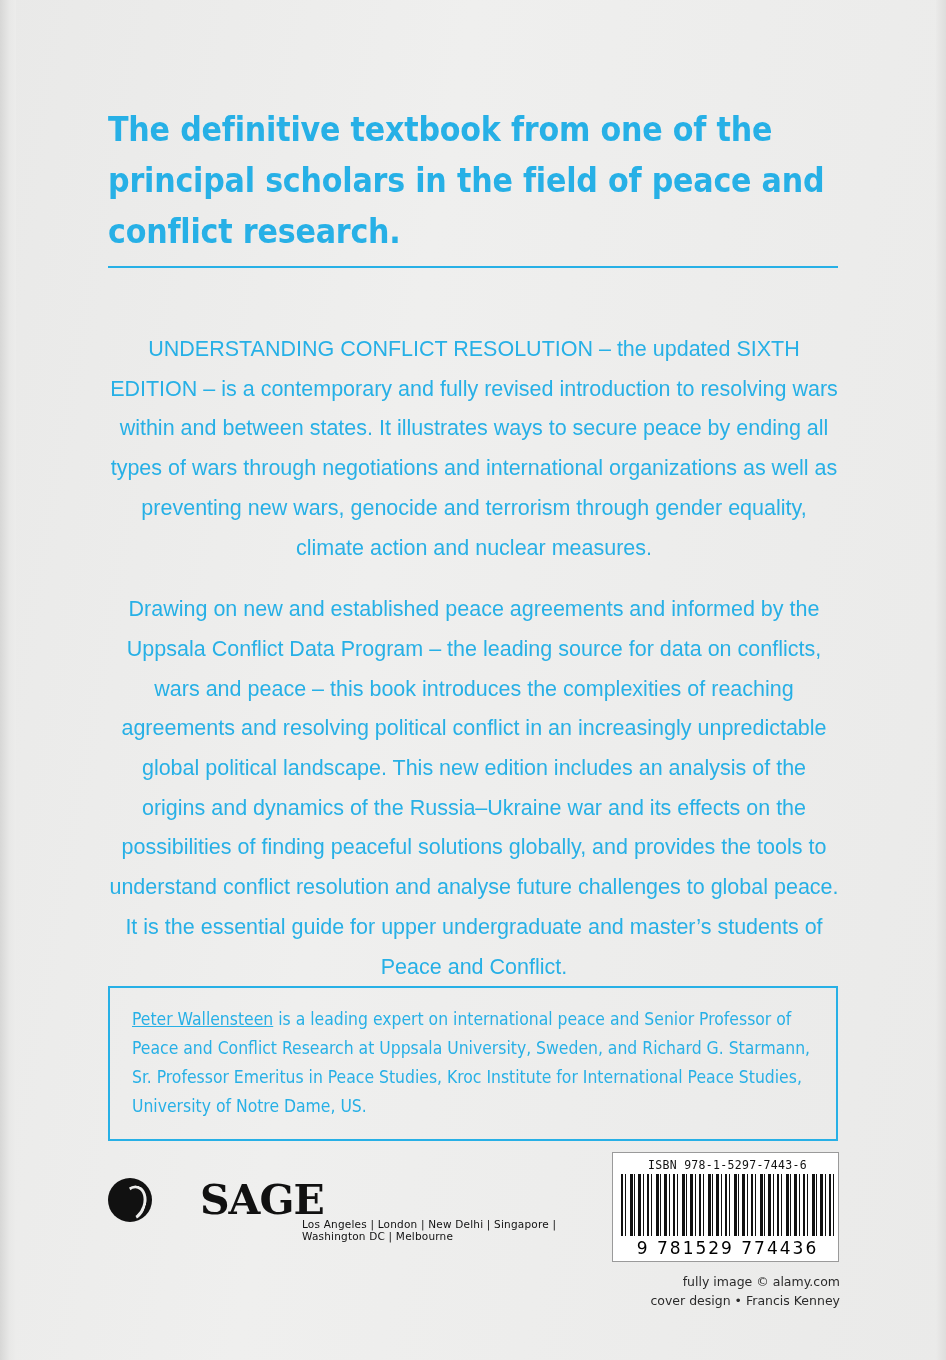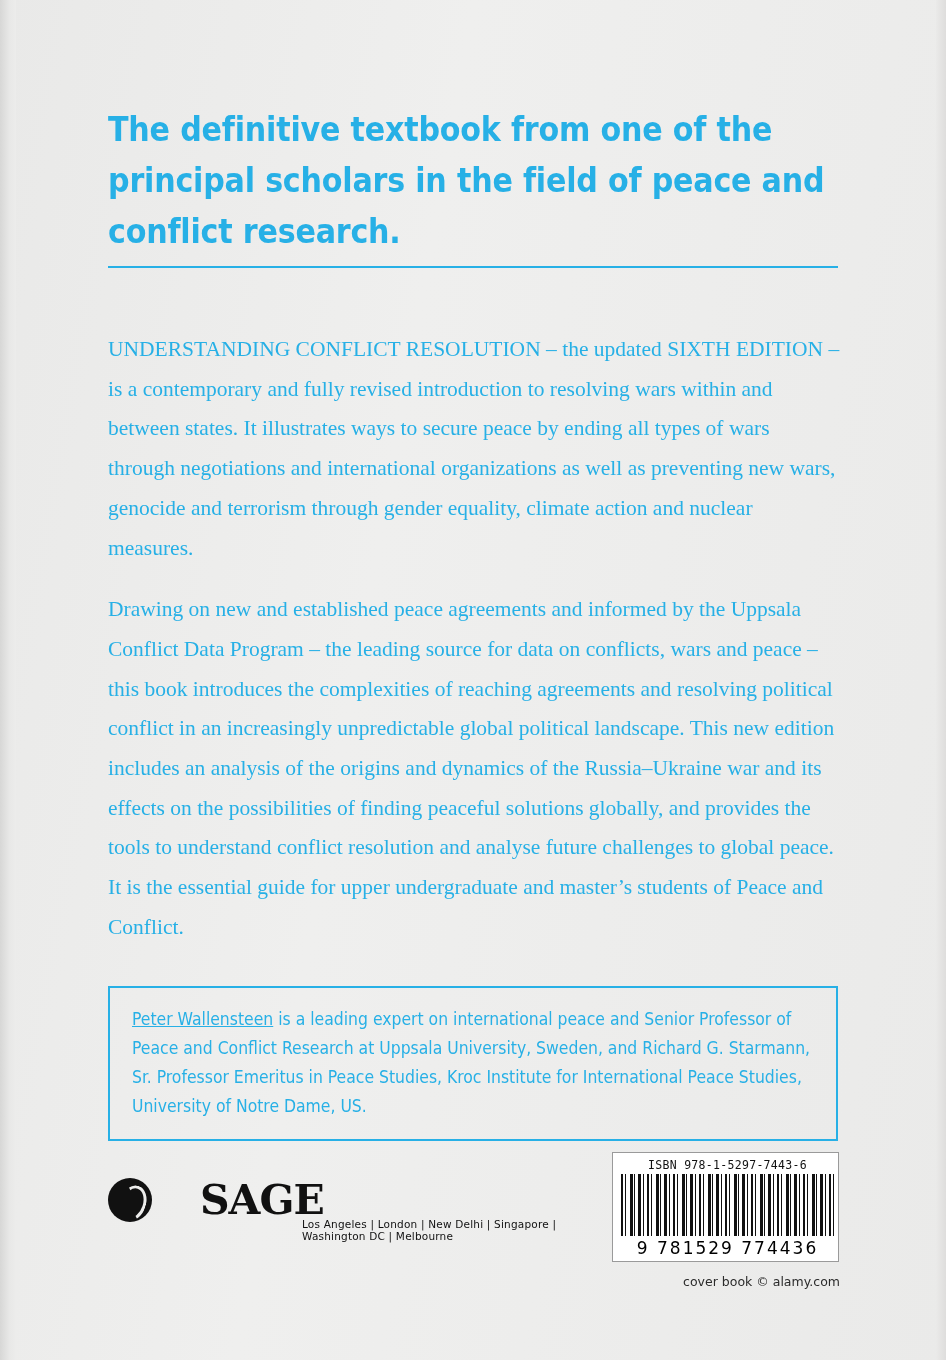--- a/index.html
+++ b/index.html
@@ -67,22 +67,23 @@
   }
 
   .body-copy {
     position: absolute;
     top: 330px;
     left: 0;
     width: 732px;
     color: #27b0e6;
     font-size: 21.5px;
     line-height: 39.7px;
-    font-family: Liberation Serif, serif;
+    font-family: Liberation Sans, sans-serif;
     font-stretch: condensed;
+    text-align: center;
   }
   .body-copy p {
     margin: 0 0 22px 0;
   }
 
   .author-box {
     position: absolute;
     top: 986px;
     left: 0;
     width: 730px;
@@ -250,17 +251,18 @@
       <div class="sage-cities">Los Angeles | London | New Delhi | Singapore | Washington DC | Melbourne</div>
     </div>
 
     <div class="barcode-box">
       <div class="isbn-text">ISBN 978-1-5297-7443-6</div>
       <div class="bars"></div>
       <div class="barcode-digits">9 781529 774436</div>
     </div>
 
     <div class="credits">
-      <div>cover book © alamy.com</div>
+      <div>fully image © alamy.com</div>
+      <div>cover design • Francis Kenney</div>
     </div>
 
   </div>
 </div>
 
 </body></html>

